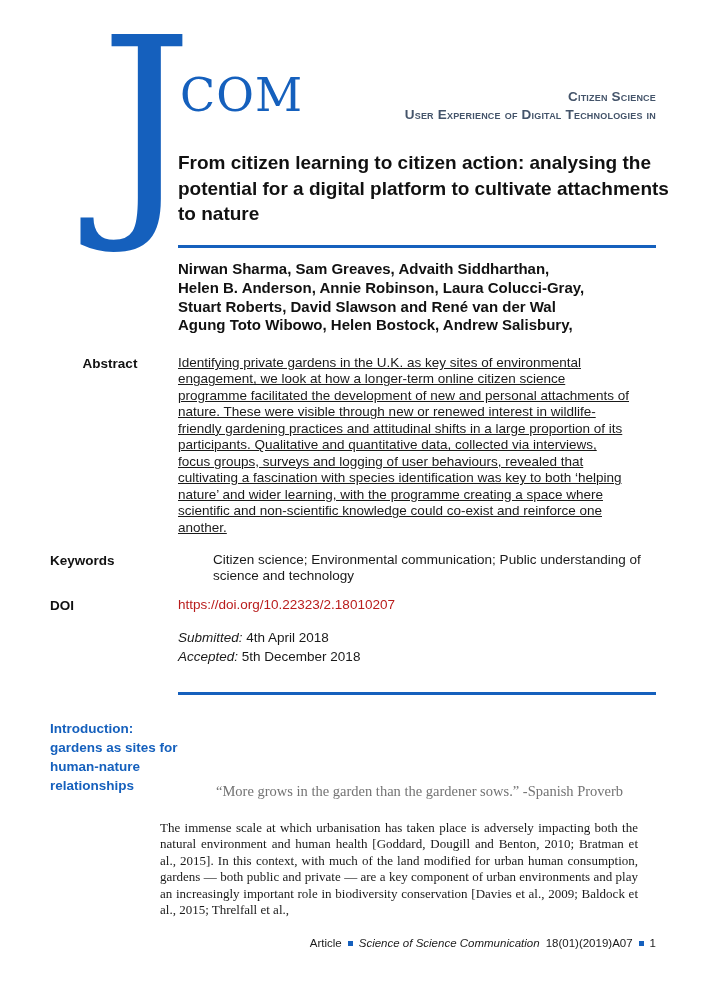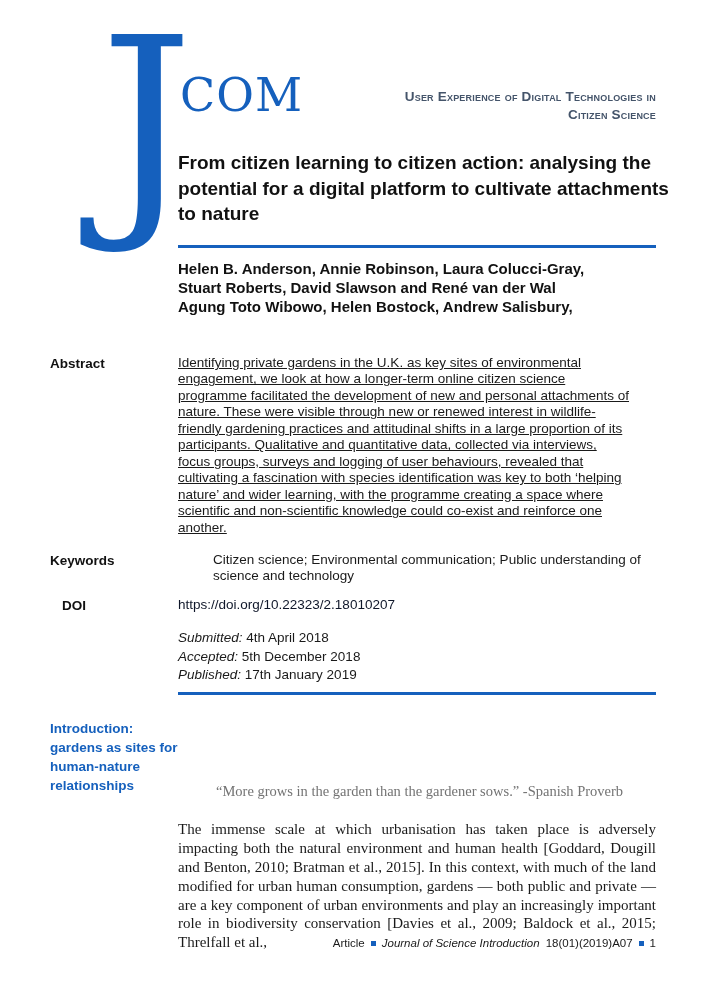--- a/index.html
+++ b/index.html
@@ -91,26 +91,26 @@
     font-weight: bold;
     color: #111111;
   }
   .meta-content {
     position: absolute;
     left: 178px;
     font-size: 13.5px;
     line-height: 1.22;
     color: #1a1a1a;
   }
-  .abstract-label { top: 356px; }
+  .abstract-label { top: 356px; text-align: center; }
   .abstract-text  { top: 355px; width: 452px; text-decoration: underline; }
   .keywords-label { top: 553px; }
   .keywords-text  { top: 552px; width: 452px; margin-left: 35px; }
-  .doi-label      { top: 598px; margin-left: 12px; }
-  .doi-text       { top: 597px; width: 478px; color: #0f172a; text-decoration: none; }
+  .doi-label      { top: 598px; }
+  .doi-text       { top: 597px; width: 478px; color: #b91c1c; text-decoration: none; }
   
   .dates {
     position: absolute;
     left: 178px;
     top: 629px;
     font-size: 13.5px;
     line-height: 1.38;
     color: #1a1a1a;
   }
   .date-label { font-style: italic; margin-top: 35px; }
@@ -131,25 +131,25 @@
     left: 216px;
     top: 783px;
     width: 440px;
     font-family: "Liberation Serif", serif;
     font-size: 14.5px;
     color: #737373;
   }
   
   .body-par {
     position: absolute;
-    left: 178px;
+    left: 160px;
     top: 820px;
     width: 478px;
     font-family: "Liberation Serif", serif;
-    font-size: 15px;
+    font-size: 13px;
     line-height: 1.26;
     text-align: justify;
     color: #1a1a1a;
   }
   
   .footer {
     position: absolute;
     right: 51px;
     top: 937px;
     display: flex;
@@ -169,29 +169,30 @@
 </style>
 </head>
 <body>
 
 <div class="page">
 
   <span class="logo-j">J</span>
   <span class="logo-com">COM</span>
 
   <div class="series-header">
+    <div>Citizen Science</div>
     <div>User Experience of Digital Technologies in</div>
-    <div>Citizen Science</div>
   </div>
 
   <h1 class="title">From citizen learning to citizen action: analysing the potential for a digital platform to cultivate attachments to nature</h1>
 
   <div class="rule rule-title"></div>
 
   <div class="authors">
+    <div>Nirwan Sharma, Sam Greaves, Advaith Siddharthan,</div>
     <div>Helen B. Anderson, Annie Robinson, Laura Colucci-Gray,</div>
     <div>Stuart Roberts, David Slawson and René van der Wal</div>
     <div>Agung Toto Wibowo, Helen Bostock, Andrew Salisbury,</div>
   </div>
 
   <div class="meta-label abstract-label">Abstract</div>
   <div class="meta-content abstract-text">Identifying private gardens in the U.K. as key sites of environmental engagement, we look at how a longer-term online citizen science programme facilitated the development of new and personal attachments of nature. These were visible through new or renewed interest in wildlife-friendly gardening practices and attitudinal shifts in a large proportion of its participants. Qualitative and quantitative data, collected via interviews, focus groups, surveys and logging of user behaviours, revealed that cultivating a fascination with species identification was key to both ‘helping nature’ and wider learning, with the programme creating a space where scientific and non-scientific knowledge could co-exist and reinforce one another.</div>
 
   <div class="meta-label keywords-label">Keywords</div>
   <div class="meta-content keywords-text">Citizen science; Environmental communication; Public understanding of science and technology</div>
@@ -201,36 +202,32 @@
 
   <div class="dates">
     <div>
       <span class="date-label">Submitted:</span>
       <span>4th April 2018</span>
     </div>
     <div>
       <span class="date-label">Accepted:</span>
       <span>5th December 2018</span>
     </div>
-    <div>
-      <span class="date-label">Published:</span>
-      <span>17th January 2019</span>
-    </div>
   </div>
 
   <div class="rule rule-meta"></div>
 
   <div class="section-heading">Introduction: gardens as sites for human-nature relationships</div>
 
   <div class="quote">“More grows in the garden than the gardener sows.” -Spanish Proverb</div>
 
   <div class="body-par">The immense scale at which urbanisation has taken place is adversely impacting both the natural environment and human health [Goddard, Dougill and Benton, 2010; Bratman et al., 2015]. In this context, with much of the land modified for urban human consumption, gardens — both public and private — are a key component of urban environments and play an increasingly important role in biodiversity conservation [Davies et al., 2009; Baldock et al., 2015; Threlfall et al.,</div>
 
   <div class="footer">
     <span>Article</span>
     <span class="sq"></span>
-    <span class="journal">Journal of Science Introduction</span>
+    <span class="journal">Science of Science Communication</span>
     <span>18(01)(2019)A07</span>
     <span class="sq"></span>
     <span>1</span>
   </div>
 
 </div>
 
 </body></html>

